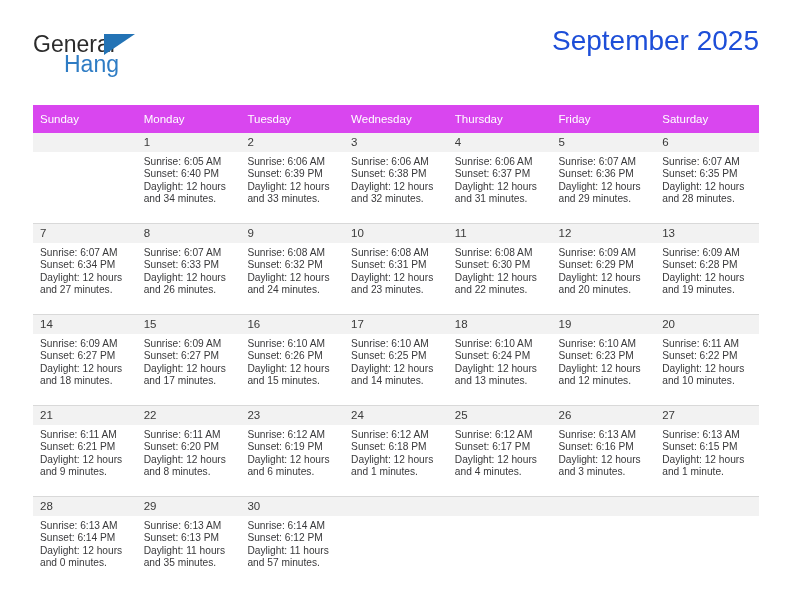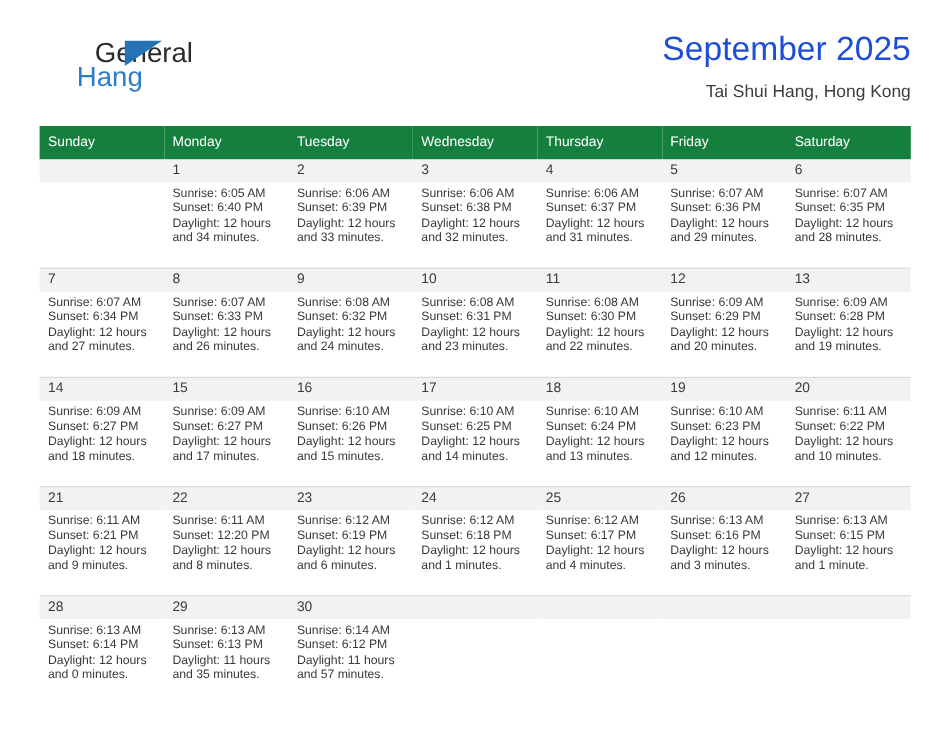--- a/index.html
+++ b/index.html
@@ -37,21 +37,20 @@
   }
   .logo-general {
     position: absolute;
     left: 0;
     top: 0;
     font-size: 23px;
     letter-spacing: 0px;
     color: #2b2b2b;
     font-weight: 400;
     line-height: 24px;
-    margin-left: 46px;
   }
   .logo-tri {
     position: absolute;
     left: 71px;
     top: 2px;
     width: 0;
     height: 0;
     border-left: 31px solid #2373b5;
     border-bottom: 21px solid transparent;
   }
@@ -88,21 +87,21 @@
   
   .calendar {
     position: absolute;
     left: 33px;
     top: 105px;
     width: 726px;
     border-collapse: collapse;
     table-layout: fixed;
   }
   .calendar th {
-    background: #15803d;
+    background: #d946ef;
     color: #ffffff;
     font-size: 11.5px;
     font-weight: normal;
     text-align: left;
     padding: 5px 0 5px 7px;
     height: 18px;
     border: none;
   }
   .calendar td {
     vertical-align: top;
@@ -150,21 +149,20 @@
   <div class="header">
 
     <div class="logo">
       <span class="logo-general">General</span>
       <span class="logo-tri"></span>
       <span class="logo-blue">Hang</span>
     </div>
 
     <div class="title-block">
       <div class="cal-title">September 2025</div>
-      <div class="cal-subtitle">Tai Shui Hang, Hong Kong</div>
     </div>
 
   </div>
 
   <table class="calendar">
     <thead>
       <tr>
         <th>Sunday</th>
         <th>Monday</th>
         <th>Tuesday</th>
@@ -422,21 +420,21 @@
                 <div>Daylight: 12 hours</div>
                 <div>and 9 minutes.</div>
               </div>
             </div>
           </td>
           <td>
             <div class="cell-inner">
               <div class="daynum">22</div>
               <div class="details">
                 <div>Sunrise: 6:11 AM</div>
-                <div>Sunset: 12:20 PM</div>
+                <div>Sunset: 6:20 PM</div>
                 <div>Daylight: 12 hours</div>
                 <div>and 8 minutes.</div>
               </div>
             </div>
           </td>
           <td>
             <div class="cell-inner">
               <div class="daynum">23</div>
               <div class="details">
                 <div>Sunrise: 6:12 AM</div>

